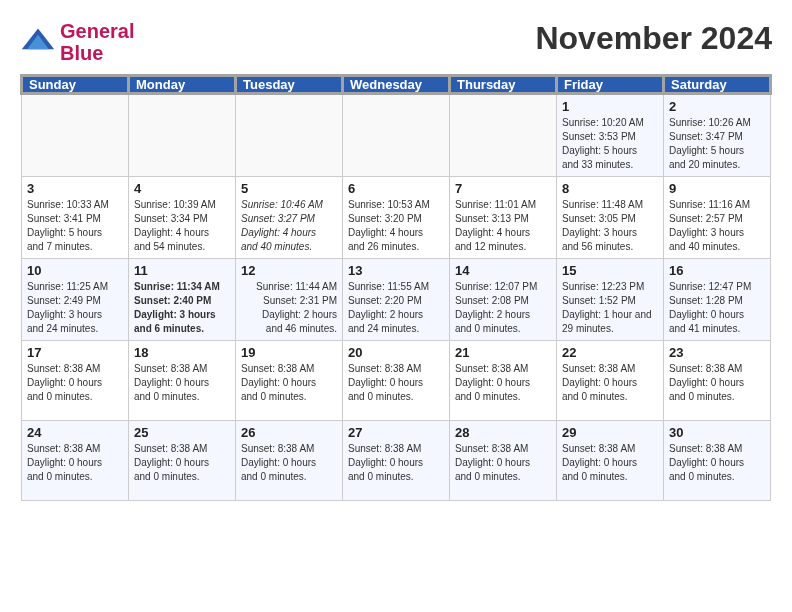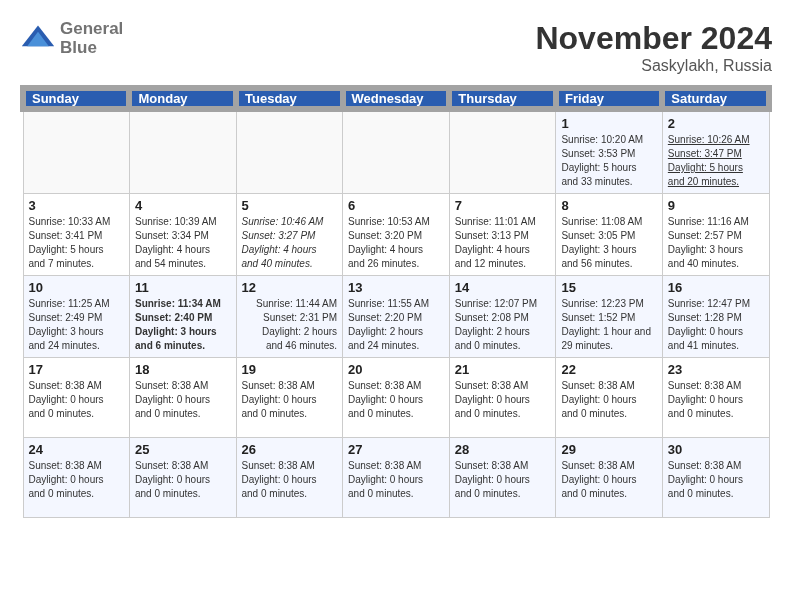--- a/index.html
+++ b/index.html
@@ -17,23 +17,23 @@
       margin-bottom: 10px;
     }
     .logo {
       display: flex;
       align-items: center;
       gap: 4px;
     }
     .logo-text {
       display: flex;
       flex-direction: column;
-      font-size: 17px;
+      font-size: 20px;
       font-weight: bold;
-      color: #737373;
+      color: #be185d;
       line-height: 1.1;
     }
     .logo-icon {
       width: 36px;
       height: 36px;
     }
     .title-area {
       text-align: right;
     }
     .month-title {
@@ -50,21 +50,21 @@
       border-collapse: collapse;
       font-size: 11px;
     }
     thead tr th {
       background-color: #2a5db0;
       color: white;
       padding: 0 6px;
       text-align: left;
       font-size: 13px;
       font-weight: bold;
-      border: 6px solid #a3a3a3;
+      border: 3px solid #a3a3a3;
     }
     tbody tr td {
       border: 1px solid #ccc;
       vertical-align: top;
       padding: 4px 5px;
       height: 80px;
       width: 107px;
     }
     .day-num {
       font-size: 13px;
@@ -100,21 +100,20 @@
       <polygon points="20,5 38,28 2,28" fill="#2a5db0"></polygon>
       <polygon points="20,12 32,28 8,28" fill="#4a90d9"></polygon>
     </svg>
     <div class="logo-text">
       <span>General</span>
       <span>Blue</span>
     </div>
   </div>
   <div class="title-area">
     <div class="month-title">November 2024</div>
-    <div class="location-title">Saskylakh, Russia</div>
   </div>
 </div>
 
 <table>
   <thead>
     <tr id="weekday-header">
         <th>Sunday</th>
         <th>Monday</th>
         <th>Tuesday</th>
         <th>Wednesday</th>
@@ -132,21 +131,21 @@
         <td class="empty"></td>
         <td>
           <span class="day-num">1</span>
           <div class="day-info" style="white-space: pre-line;">Sunrise: 10:20 AM
 Sunset: 3:53 PM
 Daylight: 5 hours
 and 33 minutes.</div>
         </td>
         <td>
           <span class="day-num">2</span>
-          <div class="day-info" style="white-space: pre-line; text-decoration: underline;">Sunrise: 10:26 AM
+          <div class="day-info" style="white-space: pre-line;">Sunrise: 10:26 AM
 Sunset: 3:47 PM
 Daylight: 5 hours
 and 20 minutes.</div>
         </td>
       </tr>
       <tr>
         <td>
           <span class="day-num">3</span>
           <div class="day-info" style="white-space: pre-line;">Sunrise: 10:33 AM
 Sunset: 3:41 PM
@@ -176,21 +175,21 @@
         </td>
         <td>
           <span class="day-num">7</span>
           <div class="day-info" style="white-space: pre-line;">Sunrise: 11:01 AM
 Sunset: 3:13 PM
 Daylight: 4 hours
 and 12 minutes.</div>
         </td>
         <td>
           <span class="day-num">8</span>
-          <div class="day-info" style="white-space: pre-line;">Sunrise: 11:08 AM
+          <div class="day-info" style="white-space: pre-line;">Sunrise: 11:48 AM
 Sunset: 3:05 PM
 Daylight: 3 hours
 and 56 minutes.</div>
         </td>
         <td>
           <span class="day-num">9</span>
           <div class="day-info" style="white-space: pre-line;">Sunrise: 11:16 AM
 Sunset: 2:57 PM
 Daylight: 3 hours
 and 40 minutes.</div>

